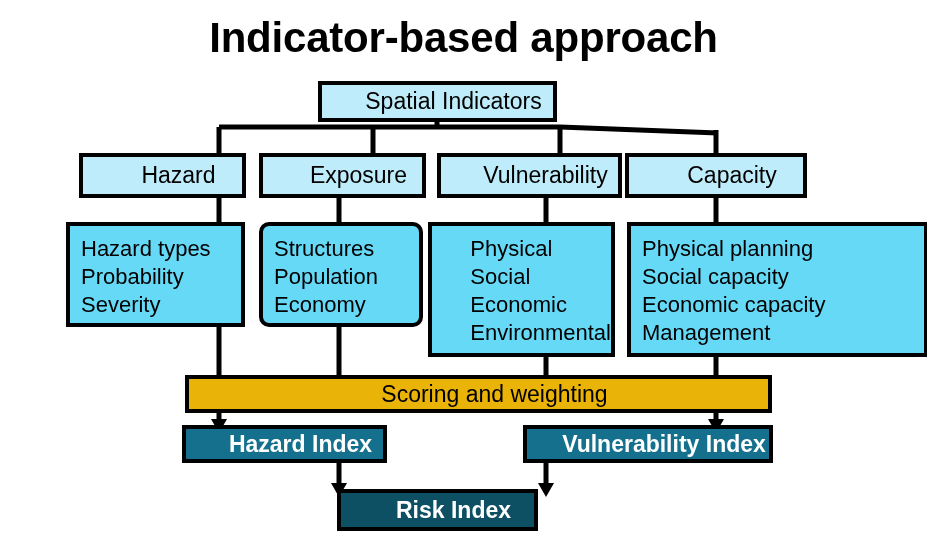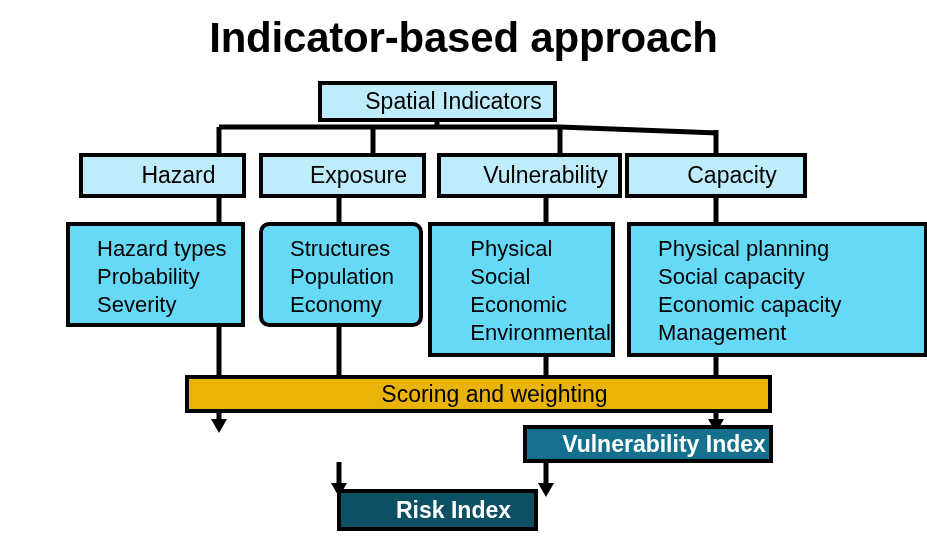--- a/index.html
+++ b/index.html
@@ -58,21 +58,21 @@
   .node.tier5 .node-label,
   .node.tier6 .node-label {
     color: #ffffff;
     font-weight: bold;
     font-size: 23px;
   }
   .list-line {
     font-size: 22px;
     line-height: 28px;
     white-space: nowrap;
-    padding-left: 27px;
+    padding-left: 11px;
     color: #000000;
   }
   .list-inner {
     padding-top: 9px;
   }
   svg#wires {
     position: absolute;
     left: 0;
     top: 0;
     width: 927px;
@@ -166,20 +166,23 @@
       <div class="list-line">Social capacity</div>
       <div class="list-line">Economic capacity</div>
       <div class="list-line">Management</div>
     </div>
   </div>
 
   <div class="node center tier4" style="left:185px; top:375px; width:587px; height:38px;">
     <span class="node-label">Scoring and weighting</span>
   </div>
 
+  <div class="node center tier5" style="left:182px; top:425px; width:205px; height:38px;">
+    <span class="node-label">Hazard Index</span>
+  </div>
   <div class="node center tier5" style="left:523px; top:425px; width:250px; height:38px;">
     <span class="node-label">Vulnerability Index</span>
   </div>
 
   <div class="node center tier6" style="left:337px; top:489px; width:201px; height:42px;">
     <span class="node-label">Risk Index</span>
   </div>
 
 </div>
 

